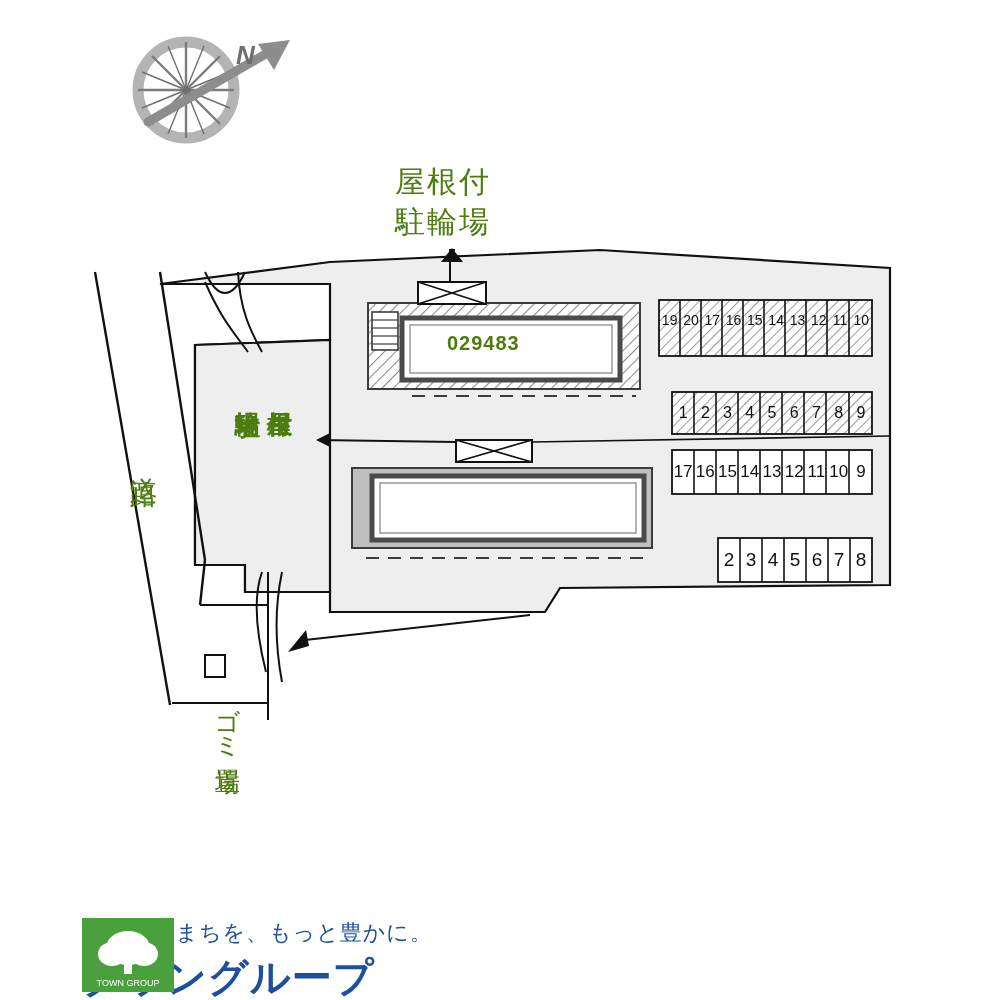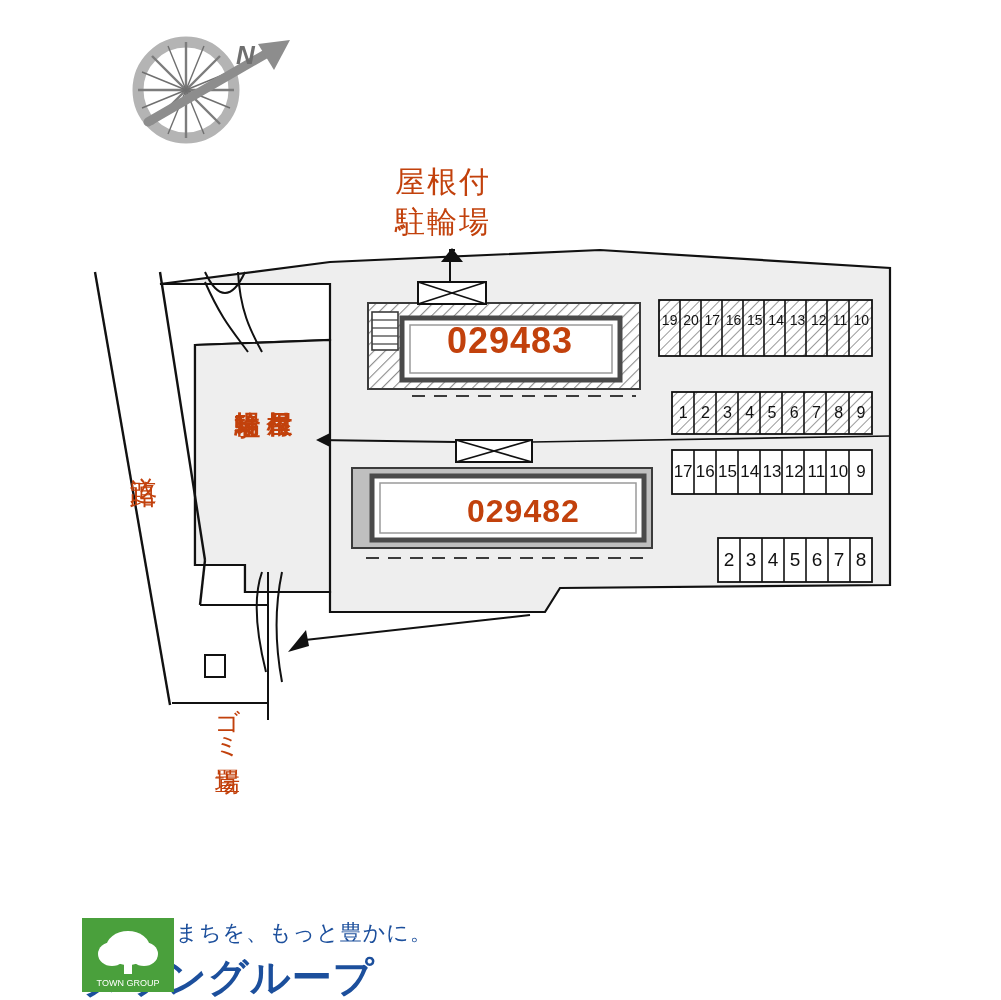--- a/index.html
+++ b/index.html
@@ -1,18 +1,18 @@
 <!DOCTYPE html>
 <html><head>
 <meta charset="utf-8">
 <style>
   html,body{margin:0;padding:0;}
   body{width:1001px;height:1000px;background:#ffffff;font-family:"Liberation Sans",sans-serif;overflow:hidden;}
   #stage{position:relative;width:1001px;height:1000px;}
-  .lbl{position:absolute;color:#c2410c;font-family:"Liberation Sans",sans-serif;}
+  .lbl{position:absolute;color:#4d7c0f;font-family:"Liberation Sans",sans-serif;}
   .vert{writing-mode:vertical-rl;text-orientation:upright;}
   .bld-num{font-weight:700;letter-spacing:1px;}
   svg{position:absolute;left:0;top:0;}
   .logo-text{font-family:"Liberation Sans",sans-serif;}
 </style>
 </head>
 <body>
 
 <div id="stage">
 
@@ -184,23 +184,22 @@
   <div class="lbl" style="left:395px;top:202px;font-size:30px;letter-spacing:2px;">駐輪場</div>
 
   <div class="lbl vert" style="left:234px;top:392px;font-size:25px;line-height:27px;font-weight:700;">駐輪場</div>
   <div class="lbl vert" style="left:266px;top:392px;font-size:25px;line-height:27px;font-weight:700;">屋根付</div>
 
   <div class="lbl vert" style="left:124px;top:455px;font-size:28px;letter-spacing:4px;">道路</div>
 
   <div class="lbl vert" style="left:212px;top:690px;font-size:25px;letter-spacing:1px;">ゴミ置場</div>
 
 
-  <div class="lbl bld-num" style="left:447px;top:320px;font-size:36px;">029483</div>
-
-  <div class="lbl bld-num" style="left:467px;top:493px;font-size:32px;">029482</div>
+  <div class="lbl bld-num" style="left:447px;top:332px;font-size:20px;">029483</div>
+
 
   <div id="row0" style="position: absolute; left: 659px; top: 292px; width: 213px; height: 56px; display: flex;">
       <div style="flex: 1 1 0px; display: flex; align-items: center; justify-content: center; font-size: 14px; color: rgb(17, 17, 17); font-family: &quot;Liberation Sans&quot;, sans-serif;">19</div>
       <div style="flex: 1 1 0px; display: flex; align-items: center; justify-content: center; font-size: 14px; color: rgb(17, 17, 17); font-family: &quot;Liberation Sans&quot;, sans-serif;">20</div>
       <div style="flex: 1 1 0px; display: flex; align-items: center; justify-content: center; font-size: 14px; color: rgb(17, 17, 17); font-family: &quot;Liberation Sans&quot;, sans-serif;">17</div>
       <div style="flex: 1 1 0px; display: flex; align-items: center; justify-content: center; font-size: 14px; color: rgb(17, 17, 17); font-family: &quot;Liberation Sans&quot;, sans-serif;">16</div>
       <div style="flex: 1 1 0px; display: flex; align-items: center; justify-content: center; font-size: 14px; color: rgb(17, 17, 17); font-family: &quot;Liberation Sans&quot;, sans-serif;">15</div>
       <div style="flex: 1 1 0px; display: flex; align-items: center; justify-content: center; font-size: 14px; color: rgb(17, 17, 17); font-family: &quot;Liberation Sans&quot;, sans-serif;">14</div>
       <div style="flex: 1 1 0px; display: flex; align-items: center; justify-content: center; font-size: 14px; color: rgb(17, 17, 17); font-family: &quot;Liberation Sans&quot;, sans-serif;">13</div>
       <div style="flex: 1 1 0px; display: flex; align-items: center; justify-content: center; font-size: 14px; color: rgb(17, 17, 17); font-family: &quot;Liberation Sans&quot;, sans-serif;">12</div>

